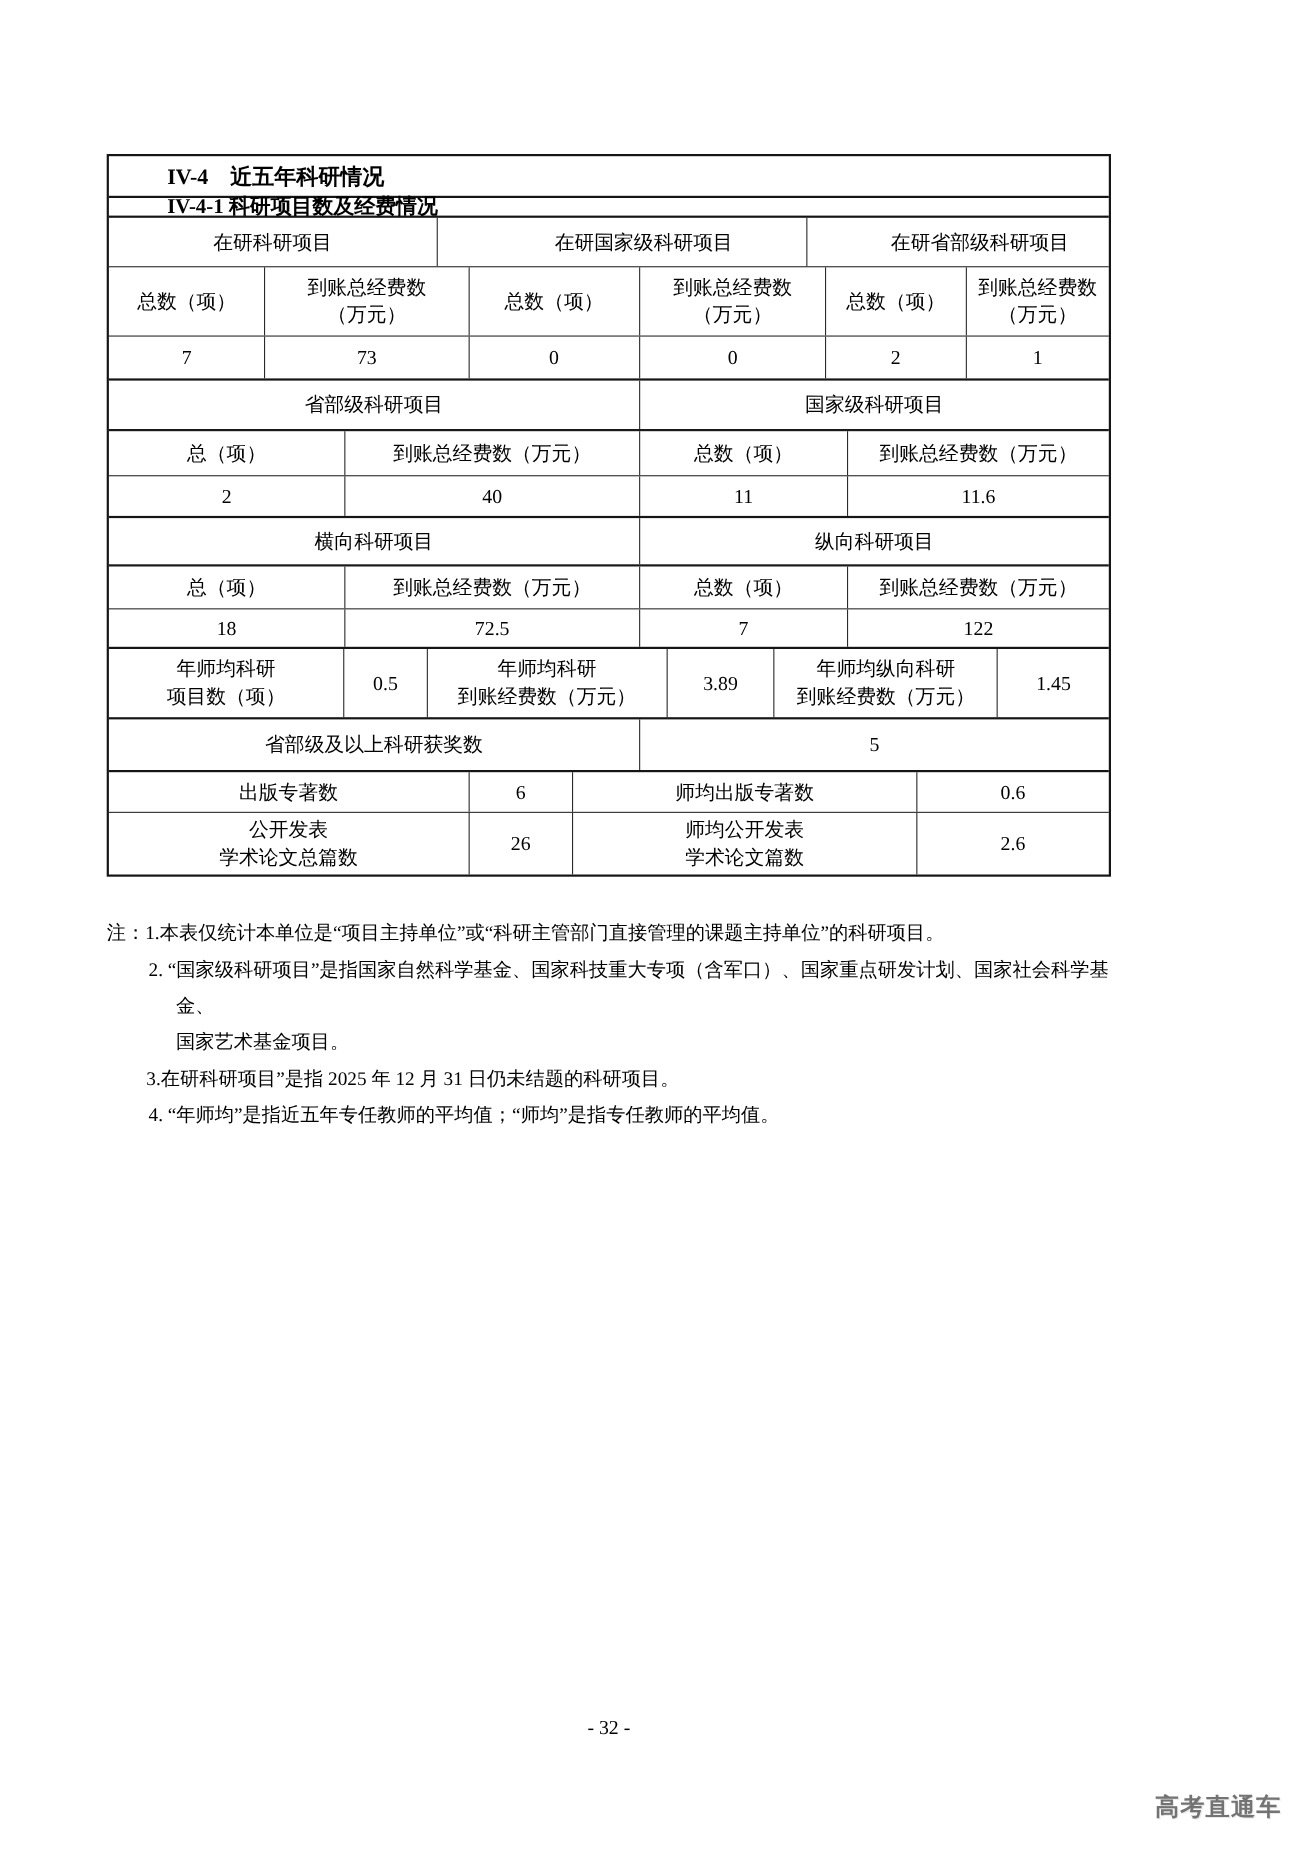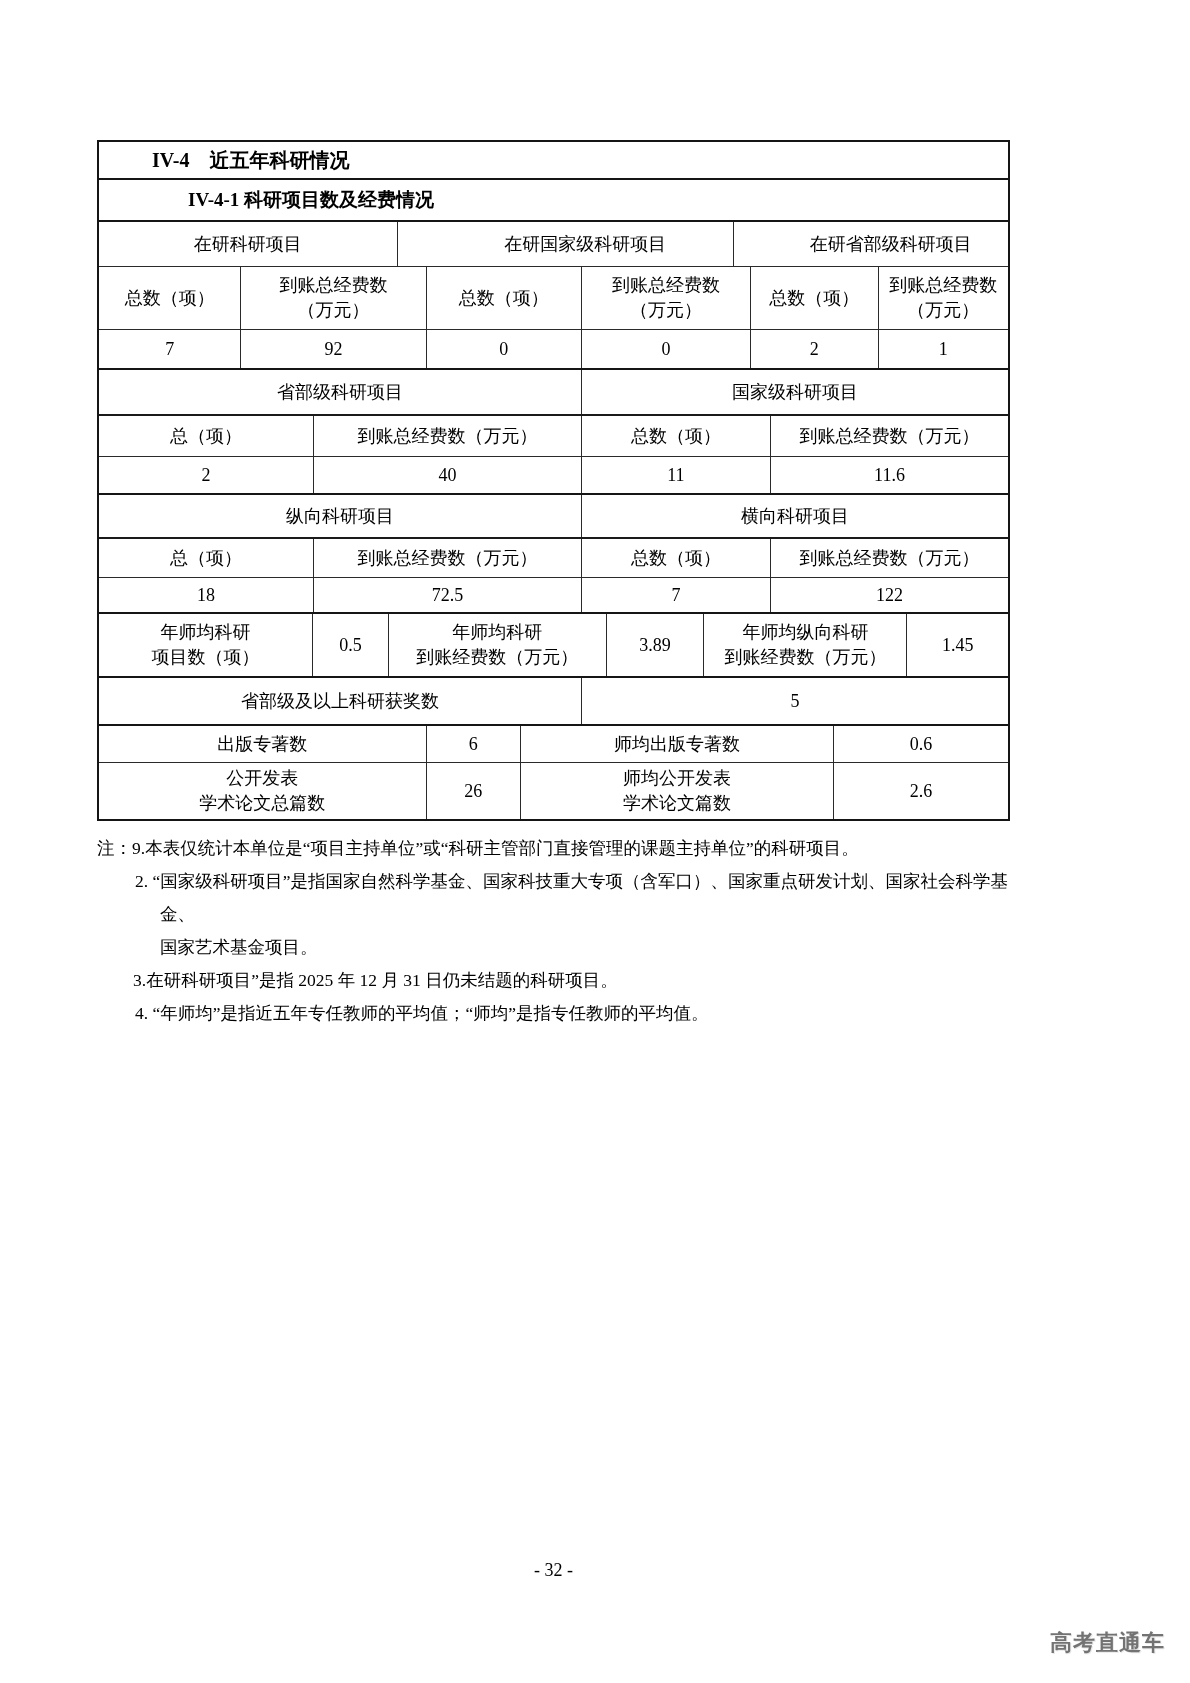--- a/index.html
+++ b/index.html
@@ -44,21 +44,21 @@
   .title-row{display:block;border-bottom:2px solid #151515;padding-left:44px;}
   .title-row .ttl{
     display:flex;align-items:center;
     height:36px;
     padding-left:9px;
     font-weight:bold;
     font-size:20px;
     white-space:pre;
   }
   .title-row.sub{border-bottom:2.5px solid #151515;}
-  .title-row.sub .ttl{height:40px;font-size:19px;margin-left:36px;}
+  .title-row.sub .ttl{height:16px;font-size:19px;}
 
   
   .g-cur-groups{grid-template-columns:329fr 326fr 258fr;gap:40px;}
   .g-cur{grid-template-columns:143fr 186fr 156fr 170fr 128fr 130fr;}
   .g-half{grid-template-columns:485fr 428fr;}
   .g-4{grid-template-columns:216fr 269fr 190fr 238fr;}
   .g-avg{grid-template-columns:215fr 76fr 219fr 98fr 204fr 101fr;}
   .g-pub{grid-template-columns:329fr 95fr 314fr 175fr;}
 
   .h44 .cell{min-height:44px;}
@@ -130,21 +130,21 @@
     <div class="cell">总数（项）</div>
     <div class="cell">到账总经费数
 （万元）</div>
     <div class="cell">总数（项）</div>
     <div class="cell">到账总经费数
 （万元）</div>
   </div>
 
   <div class="trow g-cur h38 thick">
     <div class="cell">7</div>
-    <div class="cell">92</div>
+    <div class="cell">73</div>
     <div class="cell">0</div>
     <div class="cell">0</div>
     <div class="cell">2</div>
     <div class="cell">1</div>
   </div>
 
   <div class="trow g-half h44 medium">
     <div class="cell">省部级科研项目</div>
     <div class="cell">国家级科研项目</div>
   </div>
@@ -155,22 +155,22 @@
     <div class="cell">到账总经费数（万元）</div>
   </div>
   <div class="trow g-4 h36 thick">
     <div class="cell">2</div>
     <div class="cell">40</div>
     <div class="cell">11</div>
     <div class="cell">11.6</div>
   </div>
 
   <div class="trow g-half h42 medium">
+    <div class="cell">横向科研项目</div>
     <div class="cell">纵向科研项目</div>
-    <div class="cell">横向科研项目</div>
   </div>
   <div class="trow g-4 h38">
     <div class="cell">总（项）</div>
     <div class="cell">到账总经费数（万元）</div>
     <div class="cell">总数（项）</div>
     <div class="cell">到账总经费数（万元）</div>
   </div>
   <div class="trow g-4 h34 thick">
     <div class="cell">18</div>
     <div class="cell">72.5</div>
@@ -206,21 +206,21 @@
 学术论文总篇数</div>
     <div class="cell">26</div>
     <div class="cell">师均公开发表
 学术论文篇数</div>
     <div class="cell">2.6</div>
   </div>
 
 </div>
 
 <div class="notes">
-  <div class="note n1">注：9.本表仅统计本单位是“项目主持单位”或“科研主管部门直接管理的课题主持单位”的科研项目。</div>
+  <div class="note n1">注：1.本表仅统计本单位是“项目主持单位”或“科研主管部门直接管理的课题主持单位”的科研项目。</div>
   <div class="note n2">2. “国家级科研项目”是指国家自然科学基金、国家科技重大专项（含军口）、国家重点研发计划、国家社会科学基金、
 国家艺术基金项目。</div>
   <div class="note n3">3.在研科研项目”是指 2025 年 12 月 31 日仍未结题的科研项目。</div>
   <div class="note n4">4. “年师均”是指近五年专任教师的平均值；“师均”是指专任教师的平均值。</div>
 </div>
 
 <div class="page-number">- 32 -</div>
 
 <div class="watermark">高考直通车</div>
 

